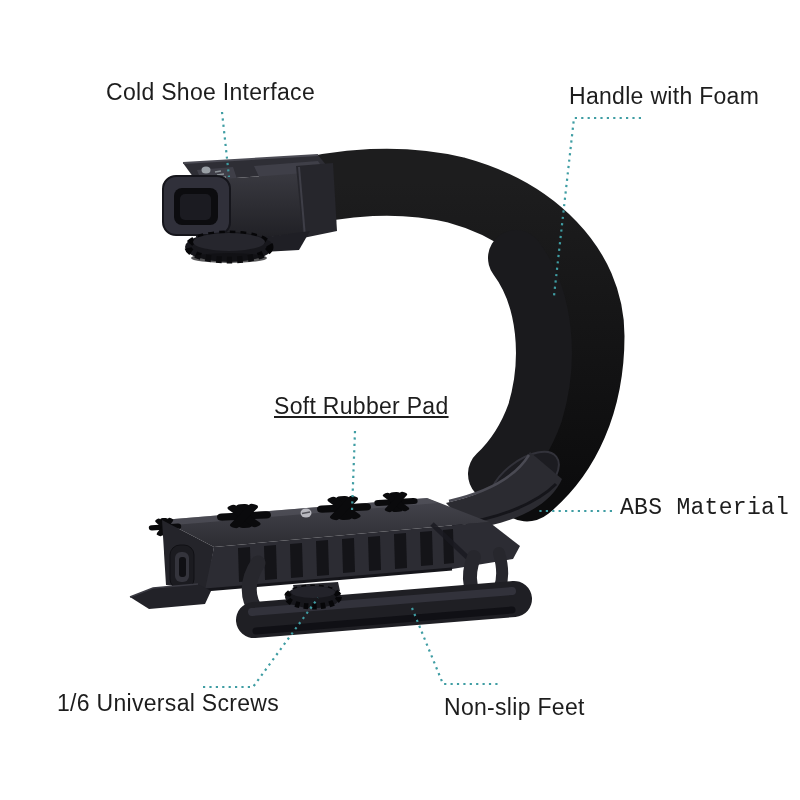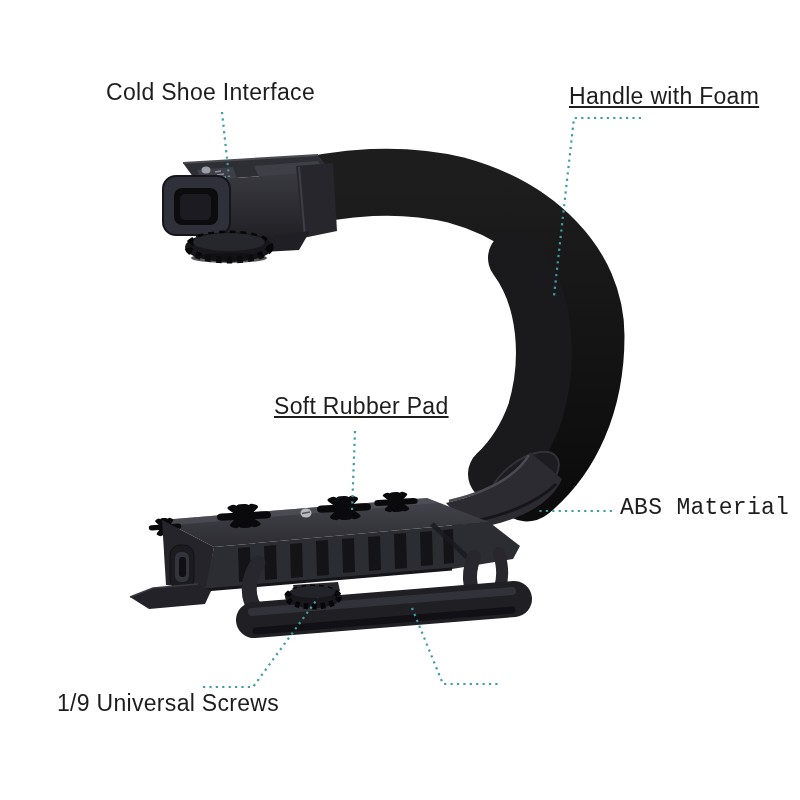--- a/index.html
+++ b/index.html
@@ -13,21 +13,21 @@
   .label{
     position:absolute;
     font-size:23px;
     font-weight:400;
     letter-spacing:.3px;
     color:#1d1d1d;
     white-space:nowrap;
     line-height:1.15;
   }
   #lbl-cold-shoe   {left:106px; top:79px;}
-  #lbl-handle-foam {left:569px; top:83px;text-decoration:underline;}
+  #lbl-handle-foam {left:569px; top:83px;}
   #lbl-rubber-pad  {left:274px; top:393px;text-decoration:underline;}
   #lbl-abs         {left:620px; top:495px;font-family:Liberation Mono, monospace;}
   #lbl-screws      {left:57px;  top:690px;}
   #lbl-feet        {left:444px; top:694px;}
 </style>
 </head>
 <body>
 
 <div class="stage">
 
@@ -174,15 +174,16 @@
   </svg>
 
   <div class="label" id="lbl-cold-shoe">Cold Shoe Interface</div>
 
   <div class="label" id="lbl-handle-foam">Handle with Foam</div>
 
   <div class="label" id="lbl-rubber-pad">Soft Rubber Pad</div>
 
   <div class="label" id="lbl-abs">ABS Material</div>
 
-  <div class="label" id="lbl-screws">1/9 Universal Screws</div>
+  <div class="label" id="lbl-screws">1/6 Universal Screws</div>
 
+  <div class="label" id="lbl-feet">Non-slip Feet</div>
 </div>
 
 </body></html>

